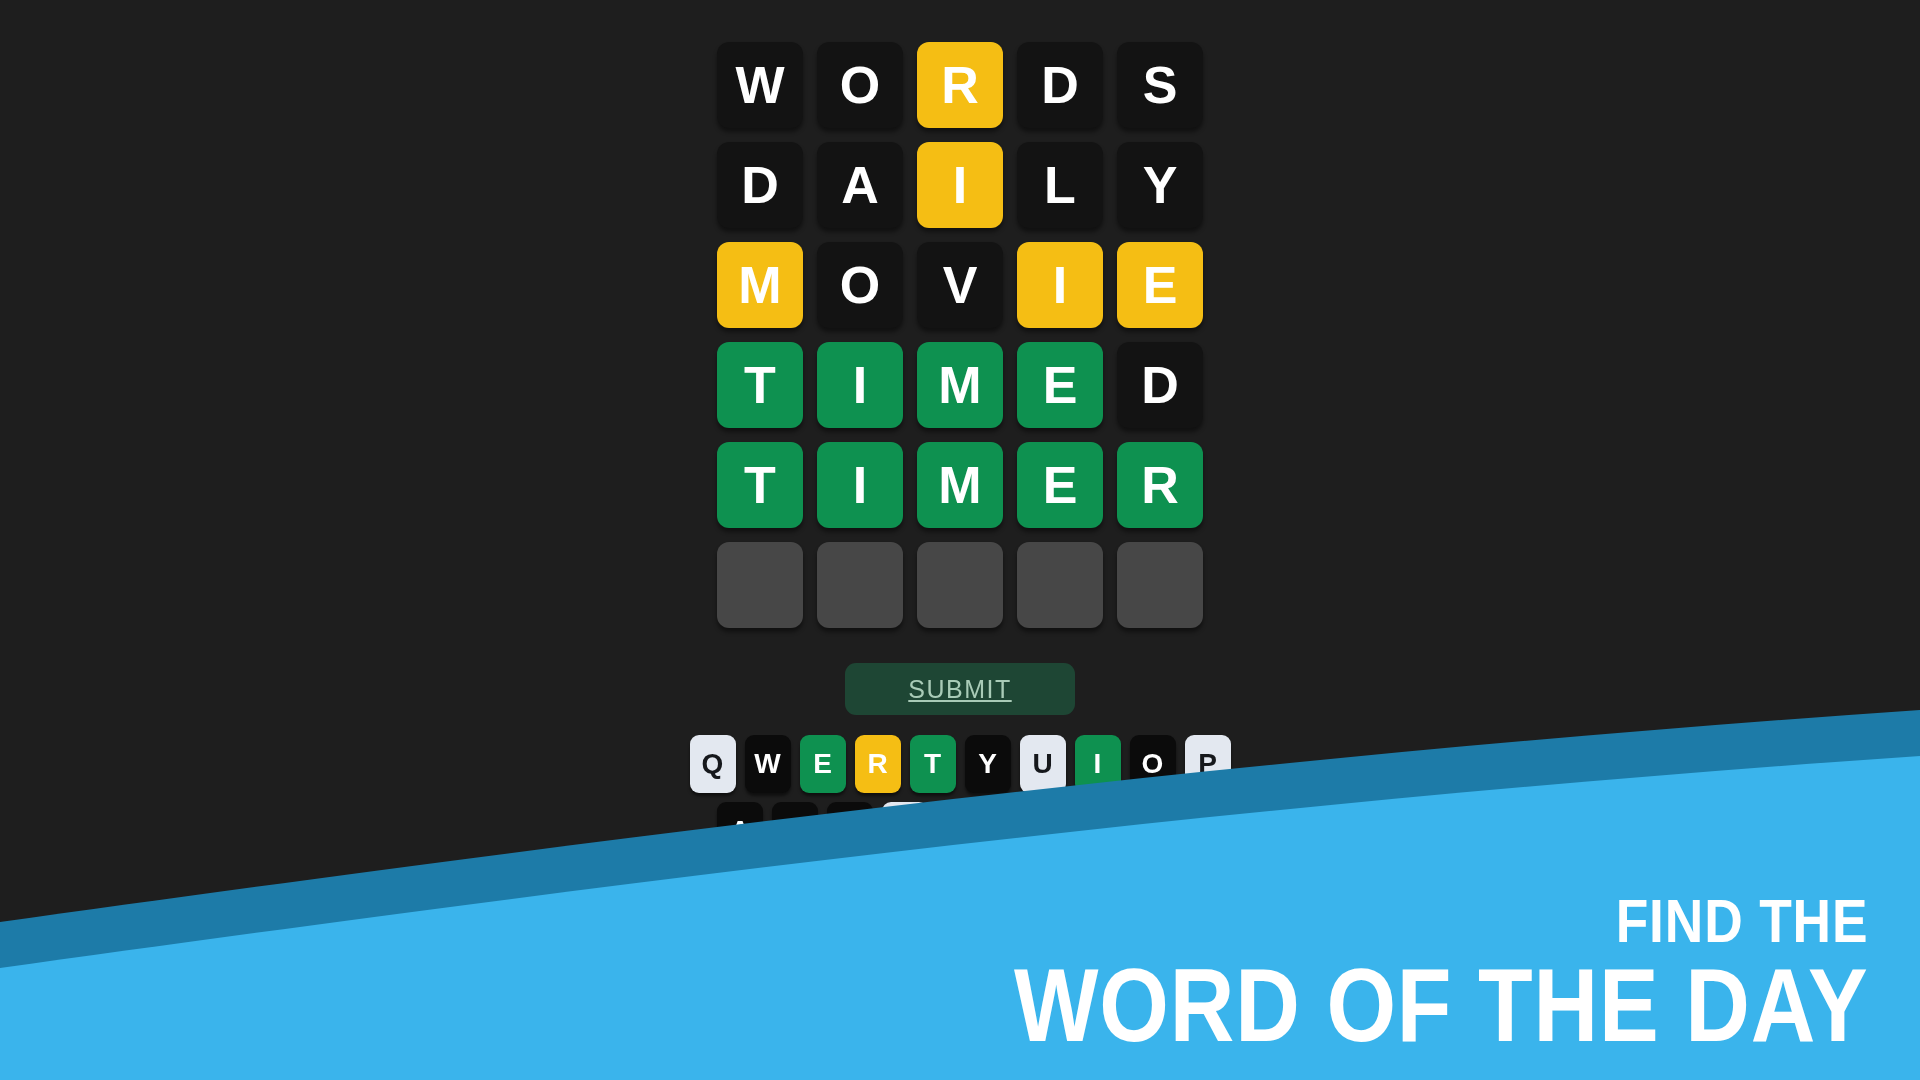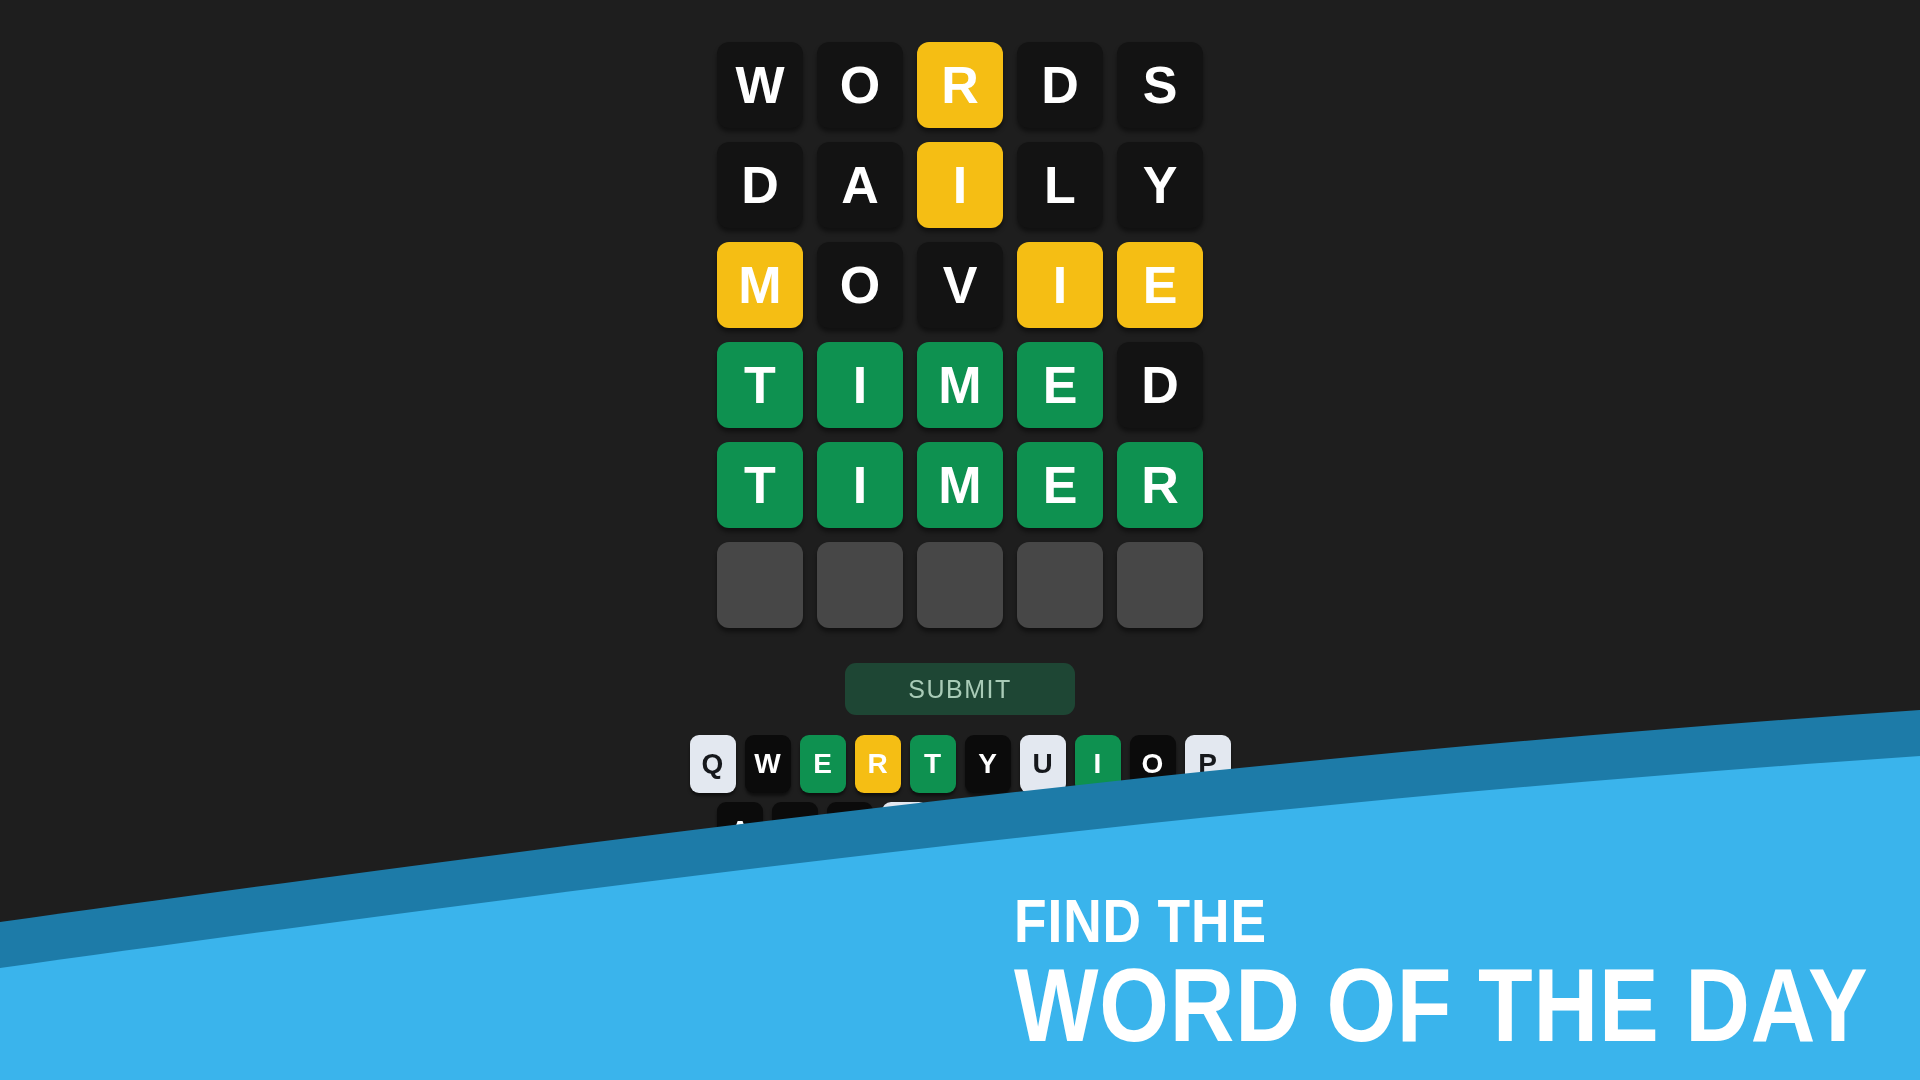--- a/index.html
+++ b/index.html
@@ -37,20 +37,21 @@
     position:absolute;
     left:845px; top:663px;
     width:230px; height:52px;
     border:none; border-radius:11px;
     background:#1e4634;
     color:#a9cbb7;
     font-family:"Liberation Sans", sans-serif;
     font-size:25px; font-weight:400;
     letter-spacing:1.5px;
     cursor:pointer;
+    text-decoration:underline;
   }
 
   
   #keyboard {
     position:absolute;
     left:0; top:735px; width:1920px;
     display:flex; flex-direction:column; align-items:center; gap:9px;
   }
   .kb-row { display:flex; gap:9px; }
   .key {
@@ -63,21 +64,21 @@
   }
   .key.unused  { background:#e3e8f0; color:#16181c; }
   .key.absent  { background:#0b0b0b; color:#ffffff; }
   .key.present { background:#f5be14; color:#ffffff; }
   .key.correct { background:#0e9150; color:#ffffff; }
 
   
   #banner-svg { position:absolute; left:0; top:700px; width:1920px; height:380px; }
   #banner-text {
     position:absolute; right:52px; bottom:22px;
-    text-align:left; color:#ffffff; user-select:none;
+    text-align:right; color:#ffffff; user-select:none;
   }
   #banner-line1 {
     font-size:62px; font-weight:700;
     letter-spacing:1px;
     transform:scaleX(.86); transform-origin:right center;
     line-height:1.02;
   }
   #banner-line2 {
     font-size:104px; font-weight:700;
     letter-spacing:1px;

